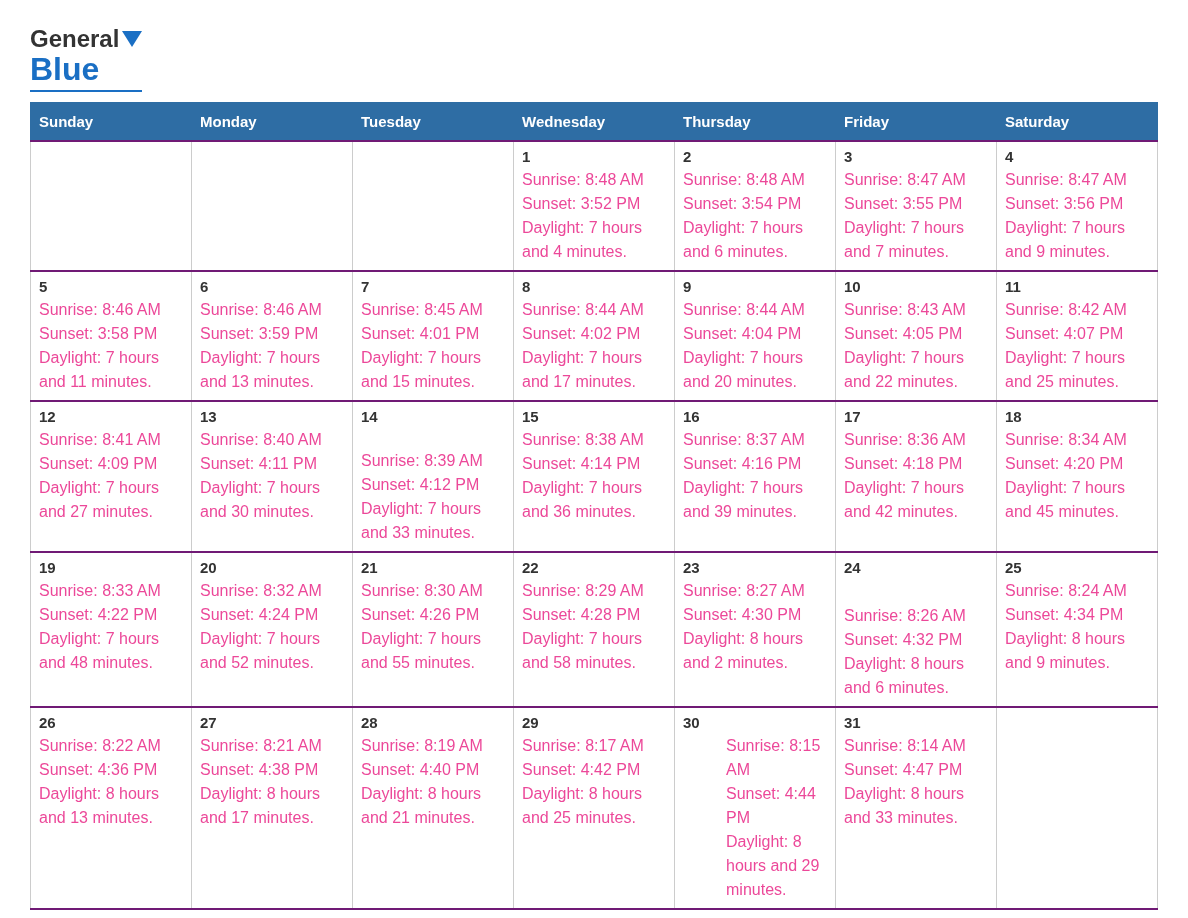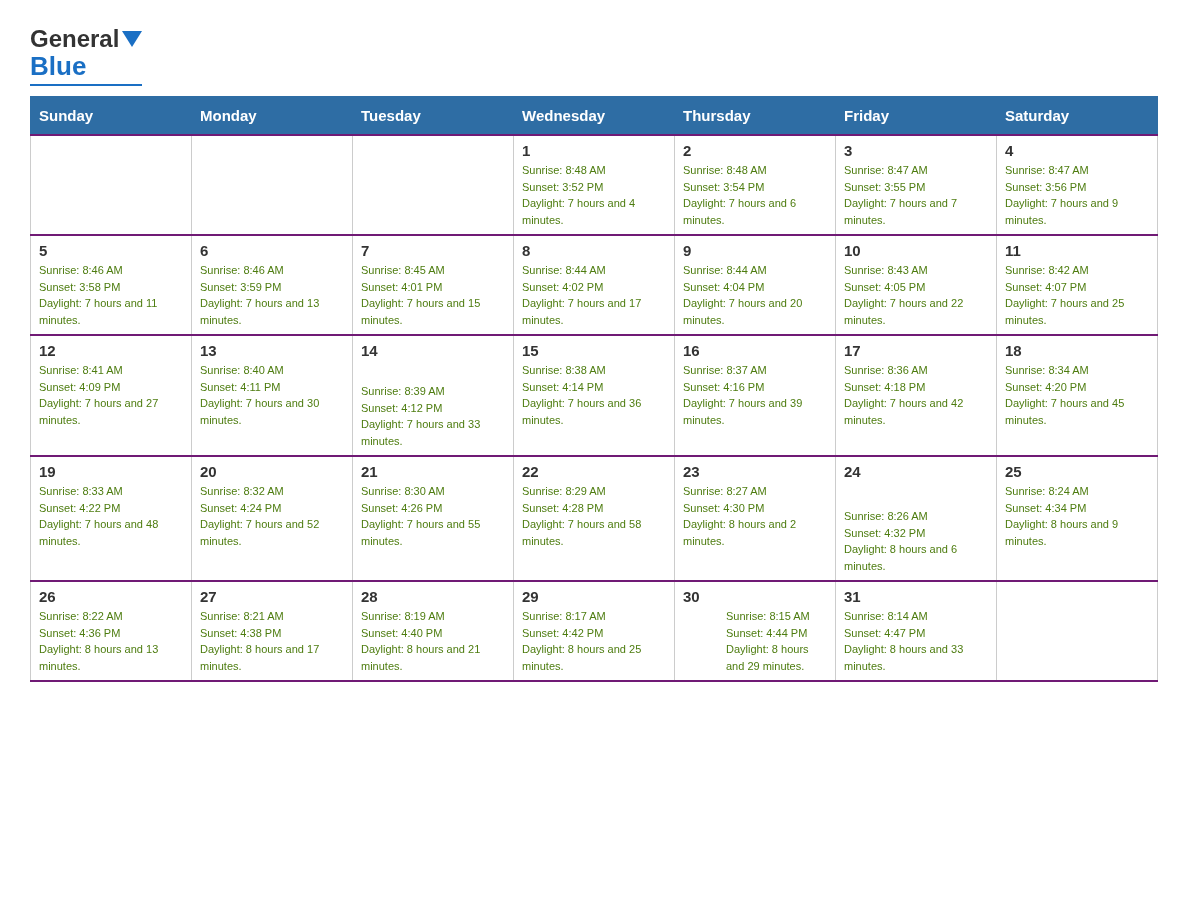--- a/index.html
+++ b/index.html
@@ -59,40 +59,40 @@
       font-size: 12.5px;
       color: #333;
     }
     .day-number {
       font-size: 15px;
       font-weight: bold;
       display: block;
       margin-bottom: 3px;
     }
     .day-info {
-      font-size: 11px;
+      font-size: 16px;
       line-height: 1.5;
-      color: #4d7c0f;
+      color: #ec4899;
     }
     .empty-cell {
       background: #fff;
     }
     tr { border-bottom: 2px solid #701a75; }
   </style>
 </head>
 <body>
 
 <div class="header">
   <div class="logo">
   <div style="display:flex;align-items:center;">
     <span style="font-size:24px;font-weight:bold;color:#333;">General</span>
     <span style="display:inline-block;width:0;height:0;border-left:10px solid transparent;border-right:10px solid transparent;border-top:16px solid #1a6fc4;margin-left:3px;"></span>
   </div>
   <div style="display:flex;align-items:center;margin-top:-2px;">
-    <span style="font-size:26px;font-weight:bold;color:#1a6fc4;">Blue</span>
+    <span style="font-size:32px;font-weight:bold;color:#1a6fc4;">Blue</span>
   </div>
   <div style="height:2px;background:#1a6fc4;width:100%;margin-top:2px;"></div>
 </div>
   <div class="title-section">
     <div class="month-title"></div>
     <div class="location-title"></div>
   </div>
 </div>
 
 <table>

